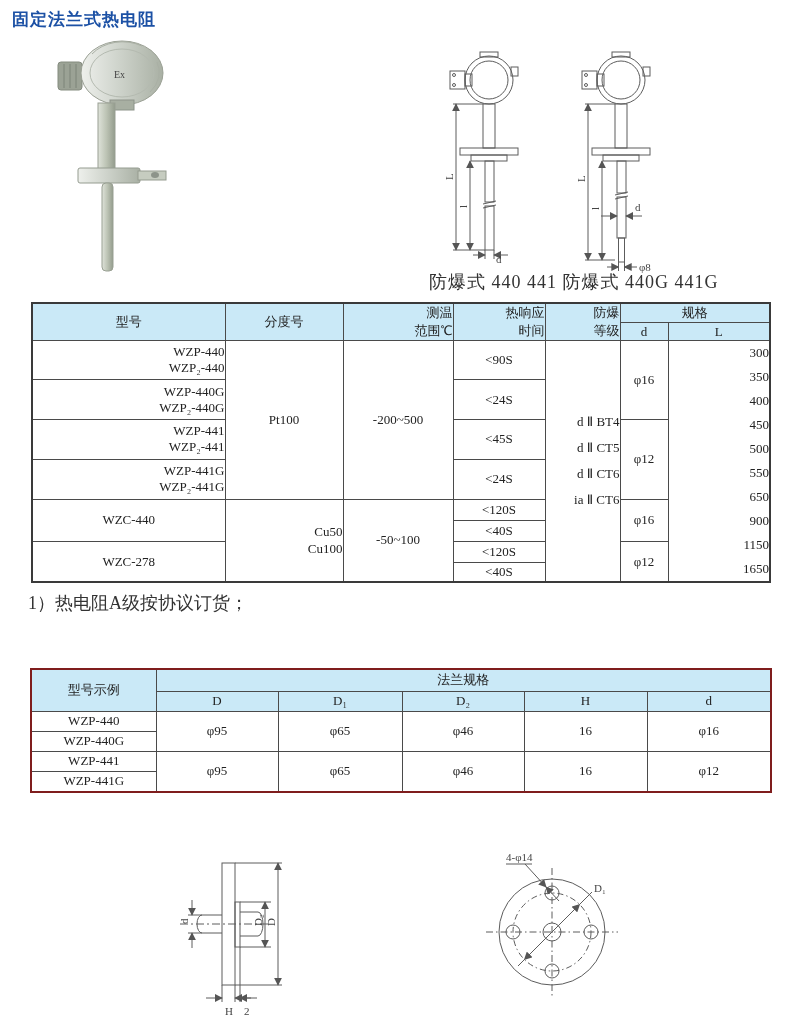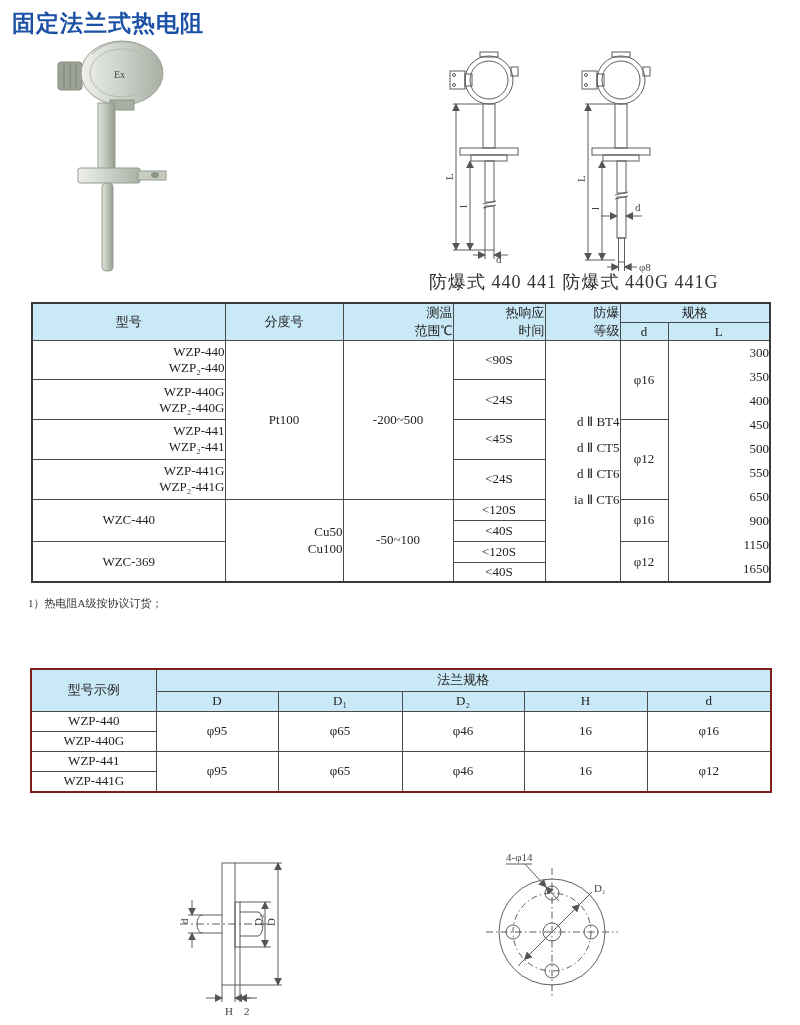--- a/index.html
+++ b/index.html
@@ -1,37 +1,37 @@
 <!DOCTYPE html>
 <html><head>
 <meta charset="utf-8">
 <style>
   html,body{margin:0;padding:0;background:#fff;}
   .page{position:relative;width:800px;height:1025px;background:#ffffff;overflow:hidden;
         font-family:"Liberation Serif", serif;color:#222;}
   .title{position:absolute;left:12px;top:8px;font-family:"Liberation Sans",sans-serif;
-         font-weight:bold;font-size:23px;color:#1c51a5;letter-spacing:1px;}
+         font-weight:bold;font-size:17px;color:#1c51a5;letter-spacing:1px;}
   .caption{position:absolute;top:270px;font-size:18px;color:#333;text-align:center;letter-spacing:1px;}
   .cap-a{left:418px;width:150px;}
   .cap-b{left:558px;width:165px;}
   table{border-collapse:collapse;table-layout:fixed;}
   .t1,.t2{position:absolute;background:#fff;}
   .t1{left:31px;top:302px;width:738px;}
   .t2{left:30px;top:668px;width:740px;}
   th,td{border:1px solid #4a4a4a;text-align:center;vertical-align:middle;
         font-size:13px;font-weight:normal;padding:0;overflow:hidden;}
   .t1{border:2px solid #3a3a3a;}
   .t2{border:2px solid #7f1d1d;}
   th{background:#cae9f7;}
   .pre{white-space:pre-line;text-align:right;}
   .mdl{line-height:16px;}
   .exp{line-height:26px;}
   .len{line-height:24px;}
   .cu{line-height:17px;}
-  .notes{position:absolute;left:28px;top:592px;font-size:11px;color:#333;line-height:23px;}
+  .notes{position:absolute;left:28px;top:592px;font-size:18px;color:#333;line-height:23px;}
   .footnote{position:absolute;left:28px;top:806px;font-size:13px;color:#444;letter-spacing:1px;}
   svg text{font-family:"Liberation Serif",serif;fill:#444;}
   .dimtxt{font-size:11px;}
   .drawing line,.drawing rect,.drawing path,.drawing circle,.drawing ellipse{
       stroke:#5c5c5c;stroke-width:1;fill:none;}
 </style>
 </head>
 <body>
 
 <div class="page">
@@ -208,21 +208,21 @@
       <td rowspan="4" class="pre cu">Cu50
 Cu100</td>
       <td rowspan="4">-50~100</td>
       <td>&lt;120S</td>
       <td rowspan="2">φ16</td>
     </tr>
     <tr style="height:21px">
       <td>&lt;40S</td>
     </tr>
     <tr style="height:20px">
-      <td rowspan="2">WZC-369</td>
+      <td rowspan="2">WZC-278</td>
       <td>&lt;120S</td>
       <td rowspan="2">φ12</td>
     </tr>
     <tr style="height:20px">
       <td>&lt;40S</td>
     </tr>
     </tbody>
   </table>
 
   <div class="notes">

